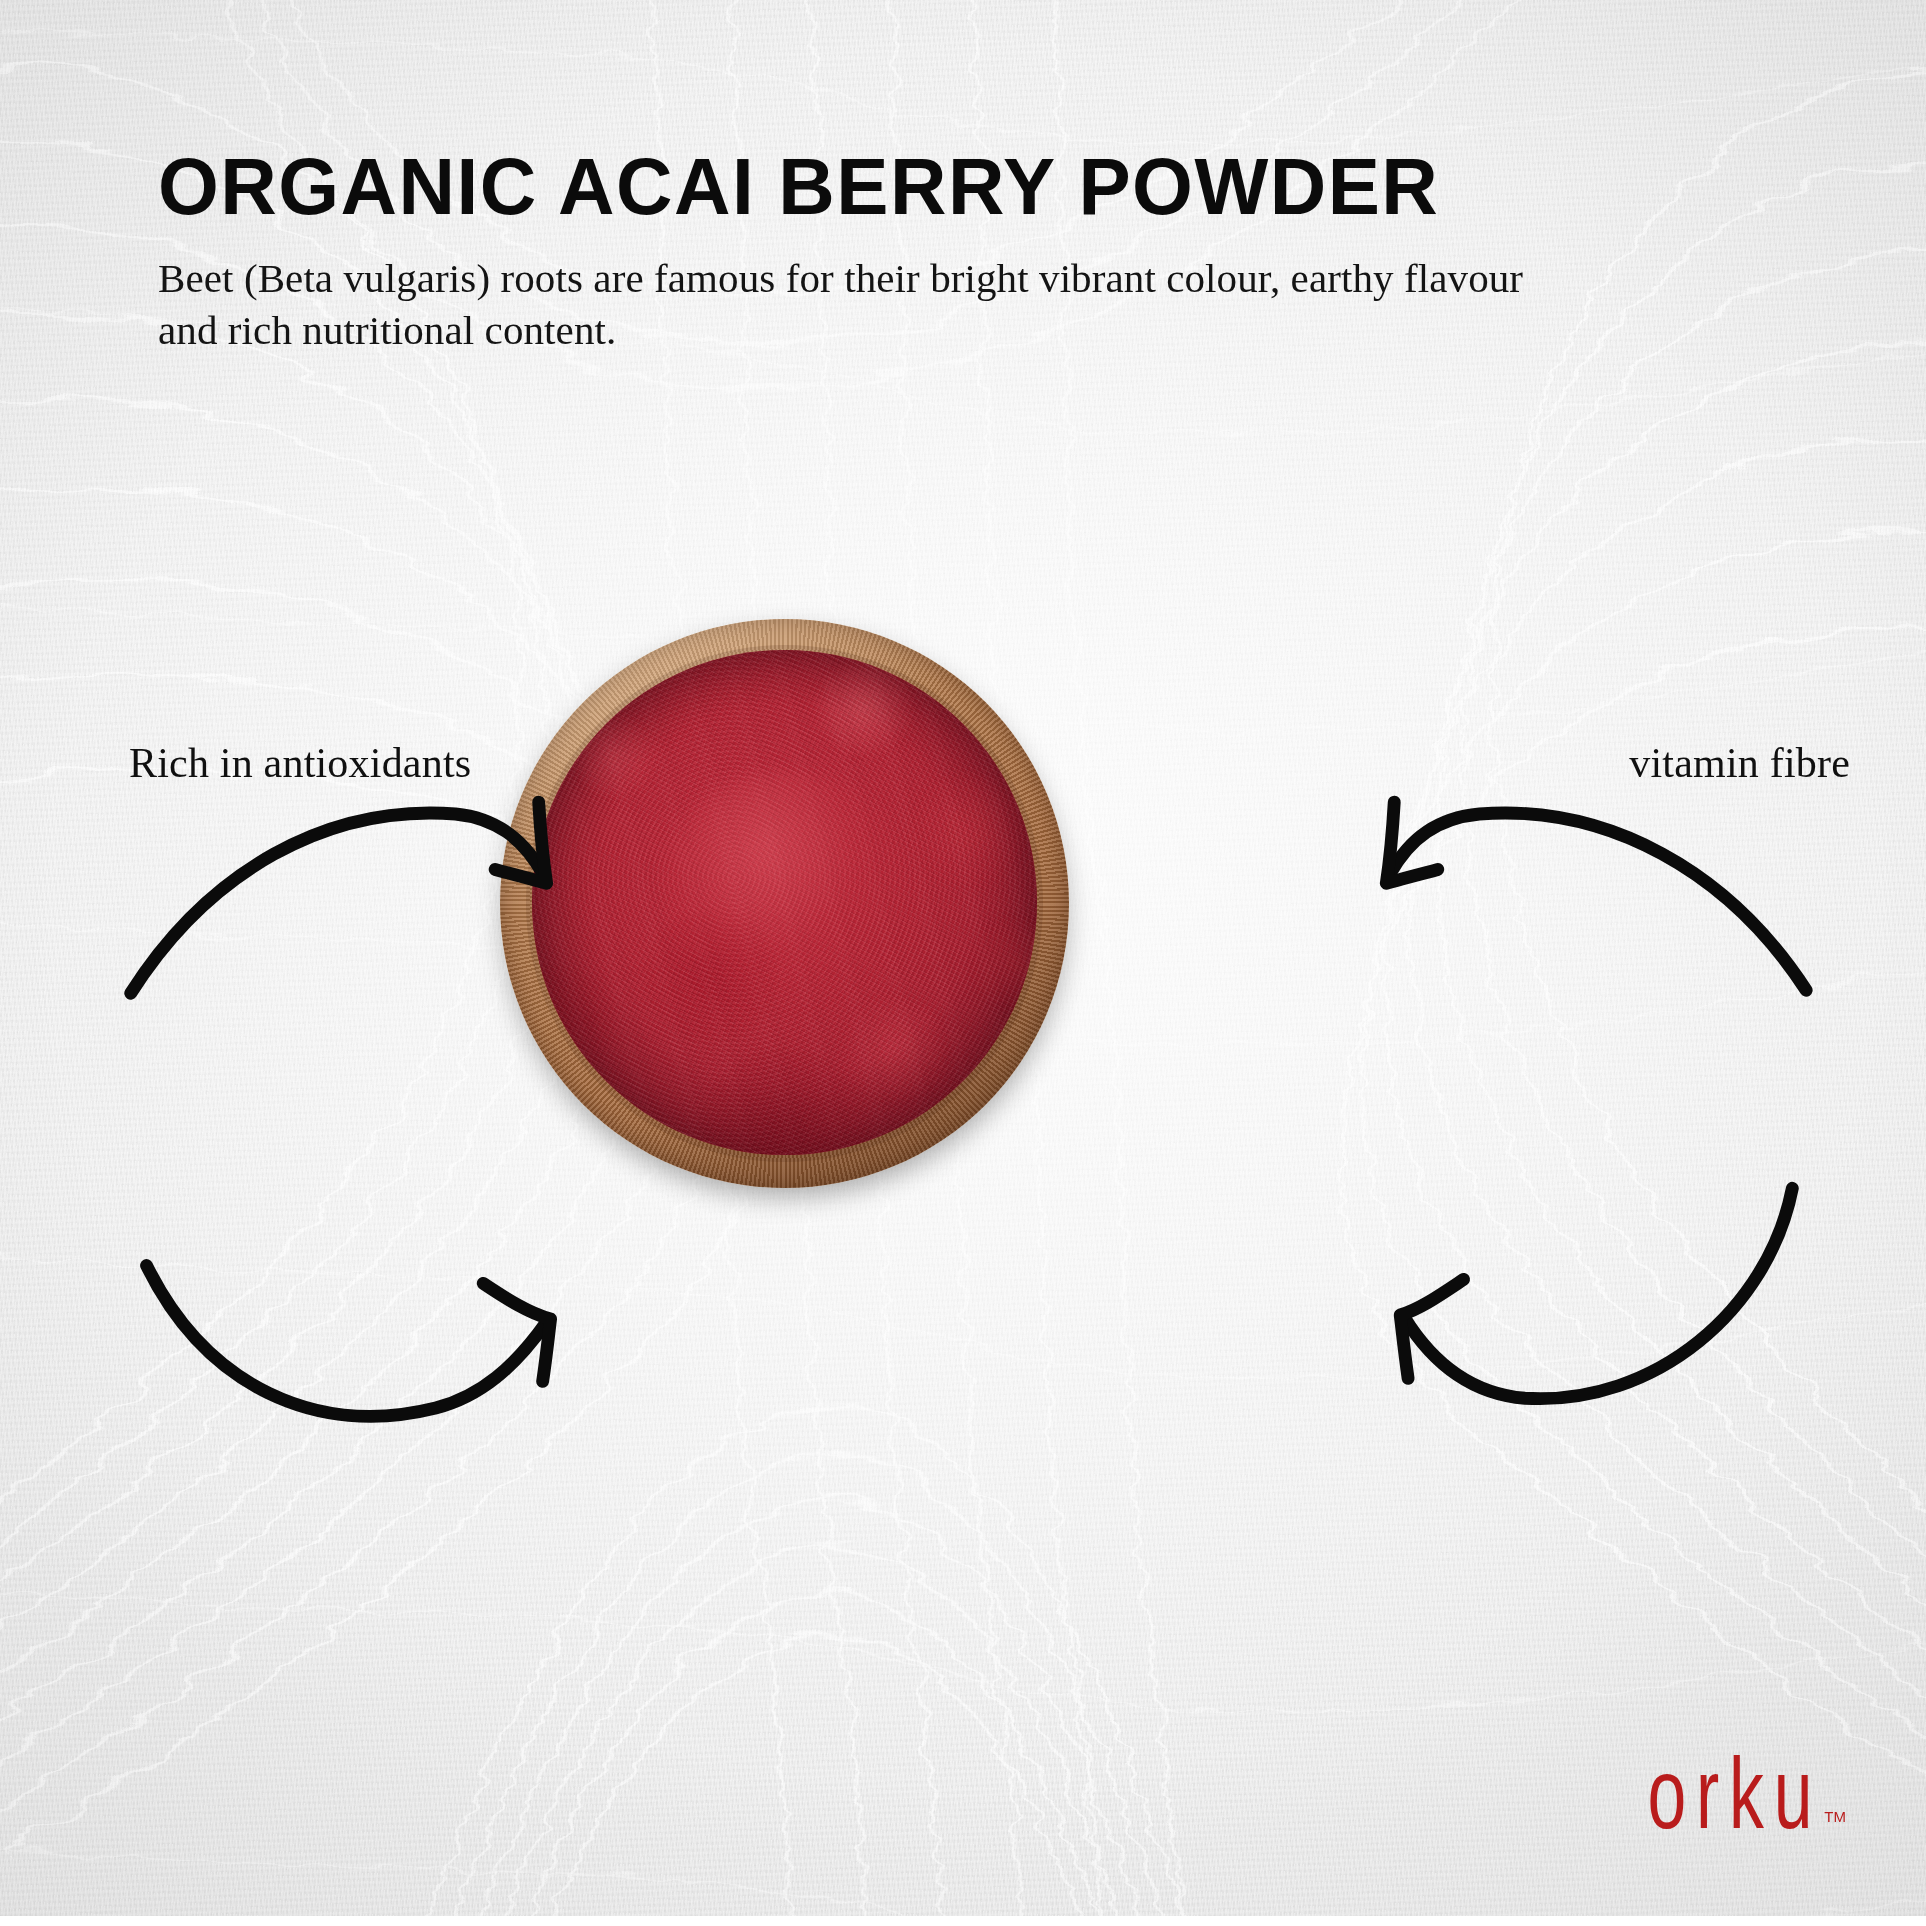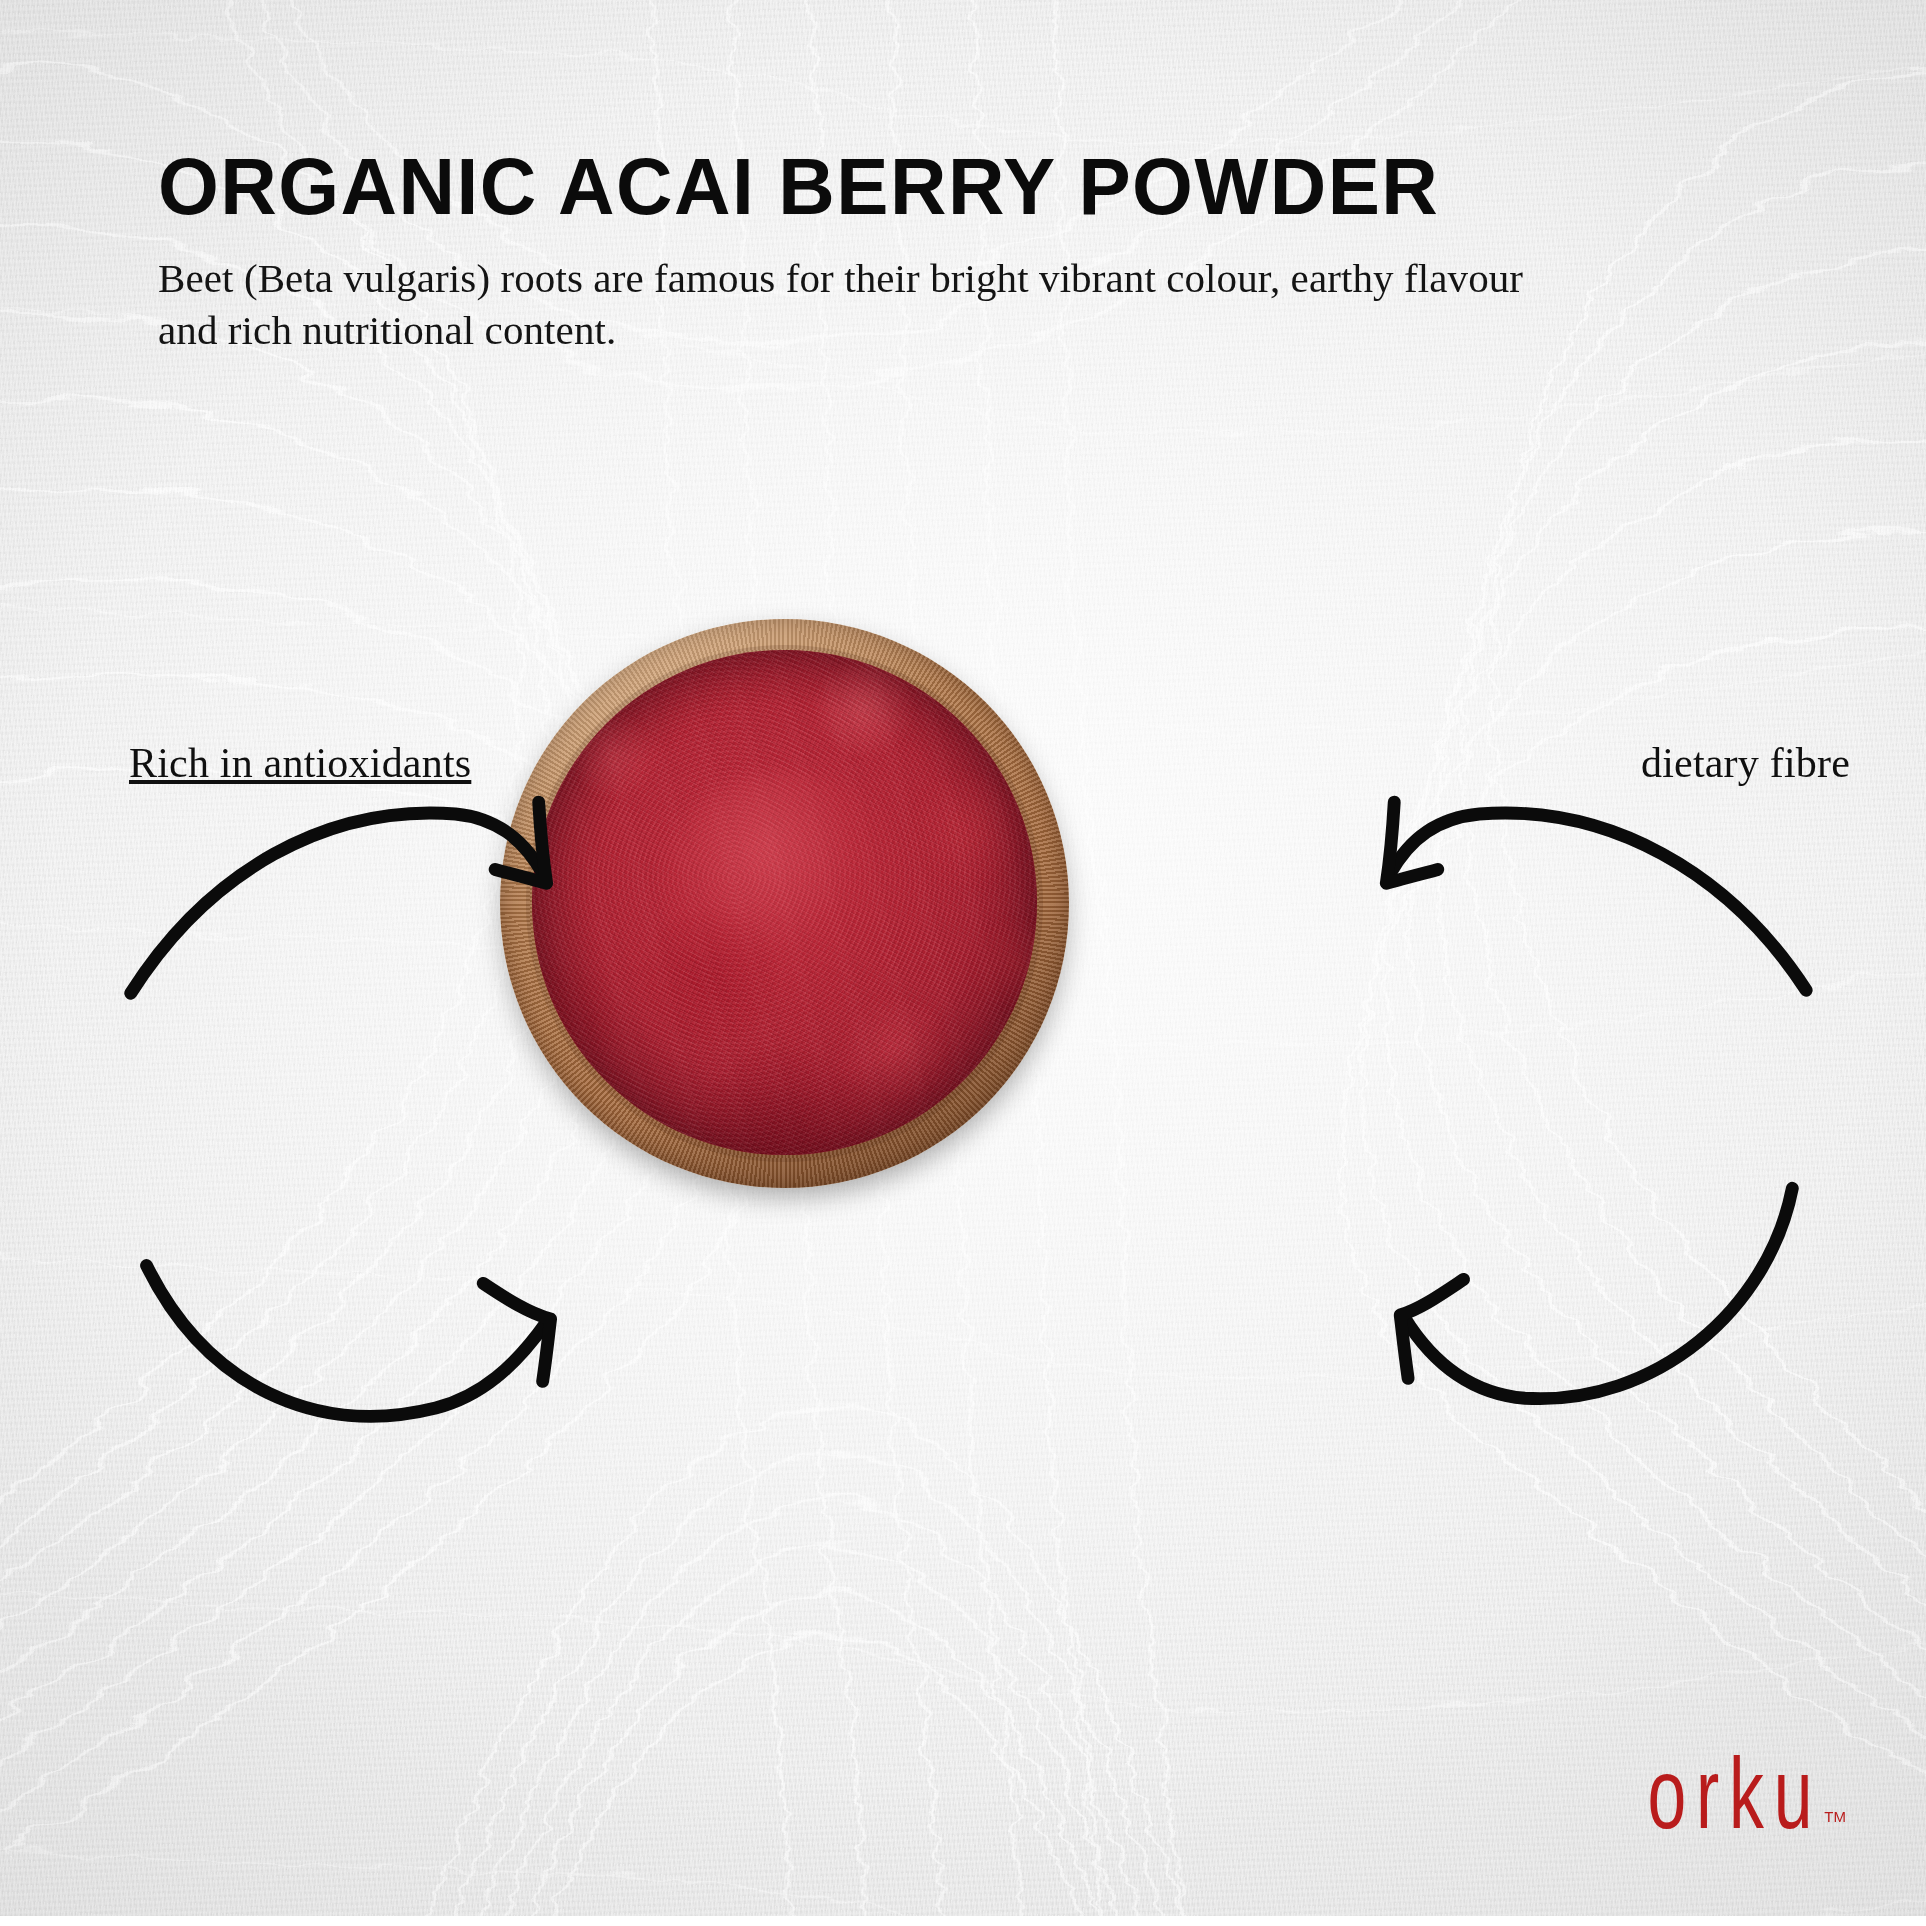--- a/index.html
+++ b/index.html
@@ -162,21 +162,21 @@
 
   
   .label {
     position: absolute;
     font-family: "Liberation Serif", serif;
     font-size: 42px;
     line-height: 1.22;
     color: #101010;
     letter-spacing: 0.2px;
   }
-  .label.tl { left: 129px;  top: 738px;  width: 554px; text-align: left; text-decoration: underline; }
+  .label.tl { left: 129px;  top: 738px;  width: 554px; text-align: left; }
   .label.bl { left: 139px;  top: 1418px; width: 495px; text-align: left; }
   .label.tr { right: 77px;  top: 738px;  width: 554px; text-align: right; }
   .label.br { right: 77px;  top: 1398px; width: 554px; text-align: right; }
 
   
   .arrows { position: absolute; inset: 0; pointer-events: none; }
 
   
   .logo {
     position: absolute;
@@ -324,21 +324,21 @@
 
       <path d="M1824,1000 C1746,880 1624,812 1494,822 C1452,826 1424,846 1404,882"></path>
       <path d="M1452,878 C1430,884 1414,888 1400,892 M1408,810 C1406,844 1403,872 1400,892"></path>
 
       <path d="M1810,1200 C1786,1322 1672,1420 1540,1412 C1492,1408 1450,1382 1418,1330"></path>
       <path d="M1478,1292 C1454,1308 1434,1322 1414,1328 M1422,1392 C1418,1364 1416,1344 1414,1328"></path>
     </g>
   </svg>
 
   <div class="label tl">Rich in antioxidants</div>
-  <div class="label tr">dietary fibre</div>
+  <div class="label tr">vitamin fibre</div>
 
   <div class="logo">
     <span class="logo-word">orku</span>
     <span class="logo-tm">TM</span>
   </div>
 
 </div>
 
 
 </body></html>

